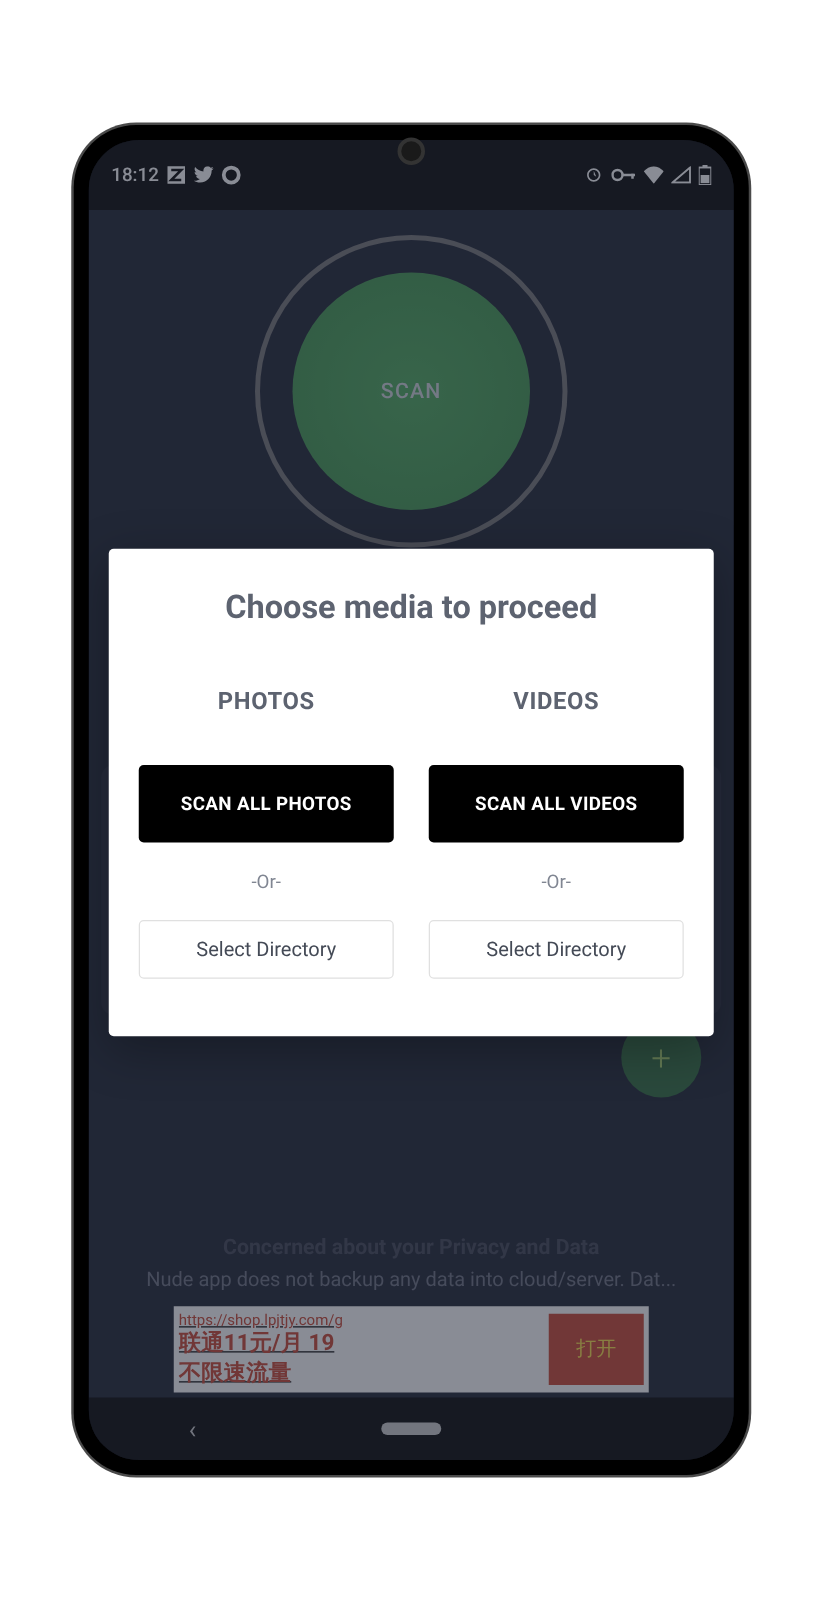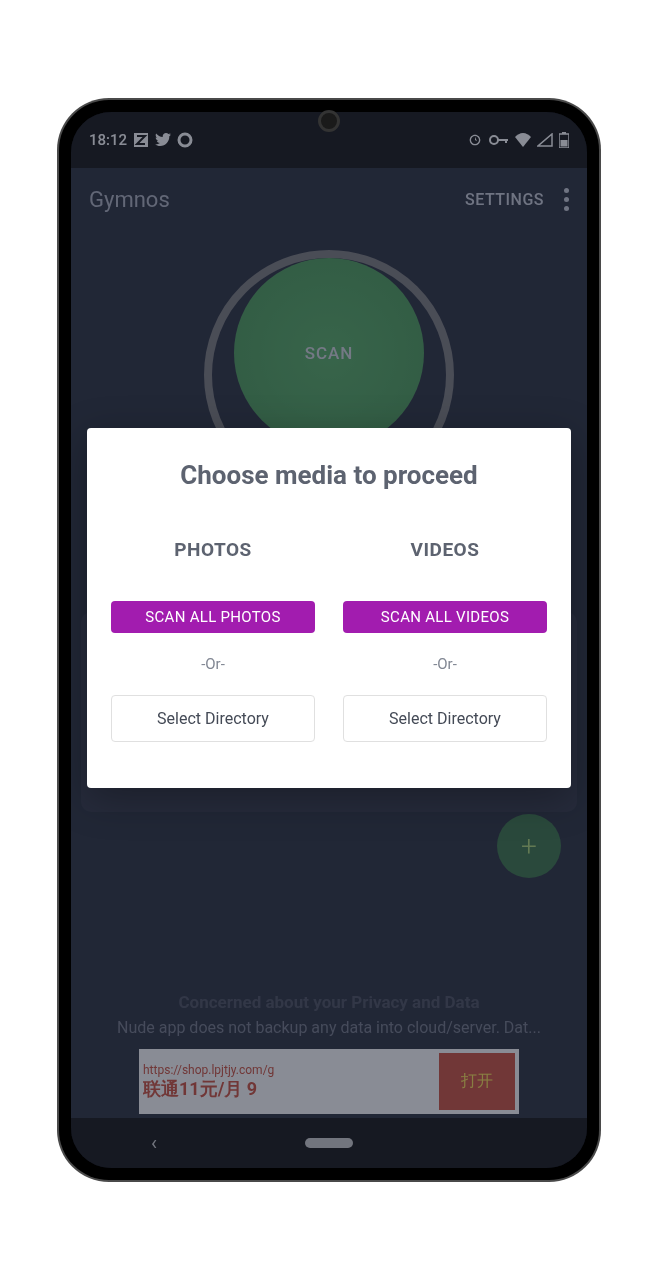--- a/index.html
+++ b/index.html
@@ -109,23 +109,23 @@
     }
     .scan-area {
       display: flex;
       justify-content: center;
       padding-top: 20px;
     }
     .scan-outer-ring {
       width: 250px;
       height: 250px;
       border-radius: 50%;
-      border: 8px solid #737373;
-      display: flex;
-      align-items: flex-start;
+      border: 4px solid #737373;
+      display: flex;
+      align-items: center;
       justify-content: center;
     }
     .scan-button {
       width: 190px;
       height: 190px;
       border-radius: 50%;
       background: radial-gradient(circle, #4ba85a 0%, #3d9149 100%);
       display: flex;
       align-items: center;
       justify-content: center;
@@ -138,21 +138,21 @@
       position: absolute;
       top: 0;
       left: 0;
       right: 0;
       bottom: 0;
       background: rgba(40, 46, 62, 0.55);
       z-index: 10;
     }
     .dialog {
       position: absolute;
-      top: 316px;
+      top: 327px;
       left: 16px;
       right: 16px;
       background: #fff;
       border-radius: 4px;
       z-index: 20;
       padding: 32px 24px 46px;
       box-shadow: 0 10px 40px rgba(0,0,0,0.3);
     }
     .dialog-title {
       font-size: 26px;
@@ -172,26 +172,26 @@
       align-items: center;
     }
     .col-heading {
       font-size: 19px;
       font-weight: 700;
       color: #5d6370;
       letter-spacing: 0.5px;
       margin-bottom: 40px;
     }
     .scan-all-btn {
-      background: #a21caf;
+      background: #000000;
       color: #fff;
       border: none;
-      padding: 7px 16px;
+      padding: 22px 16px;
       font-size: 15px;
-      font-weight: 400;
+      font-weight: 700;
       border-radius: 4px;
       width: 100%;
       letter-spacing: 0.3px;
       cursor: pointer;
     }
     .or-text {
       margin: 22px 0;
       color: #808692;
       font-size: 15px;
     }
@@ -265,20 +265,21 @@
       flex-direction: column;
       align-items: center;
       justify-content: center;
       font-size: 8px;
       color: #fff;
       border: 2px solid #555;
     }
     .ad-content {
       flex: 1;
       overflow: hidden;
+      text-decoration: underline;
     }
     .ad-url {
       font-size: 12px;
       color: #c94430;
     }
     .ad-title {
       font-size: 18px;
       font-weight: 700;
       color: #c94430;
       line-height: 1.3;
@@ -384,51 +385,41 @@
         <span class="status-icon">
           <svg width="10" height="16" viewBox="0 0 10 16">
               <rect x="0" y="2" width="10" height="14" stroke="#fff" stroke-width="1.5" fill="none"></rect>
               <rect x="3" y="0" width="4" height="2" fill="#fff"></rect>
               <rect x="1.5" y="8" width="7" height="6.5" fill="#fff"></rect>
             </svg>
         </span>
       </div>
     </div>
 
-    <div class="app-header">
-      <div class="app-title">Gymnos</div>
-      <div class="header-right">
-        <div class="settings-label">SETTINGS</div>
-        <div class="more-icon">
-          <div class="more-dot"></div>
-          <div class="more-dot"></div>
-          <div class="more-dot"></div>
-        </div>
-      </div>
-    </div>
 
     <div class="scan-area">
       <div class="scan-outer-ring">
         <div class="scan-button">SCAN</div>
       </div>
     </div>
 
     <div class="slot-panel"></div>
 
     <div class="fab">
       <span class="fab-icon">+</span>
     </div>
 
     <div class="bottom-content">
       <div class="concern-title">Concerned about your Privacy and Data</div>
       <div class="concern-text">Nude app does not backup any data into cloud/server. Dat...</div>
       <div class="ad-banner">
         <div class="ad-content">
           <div class="ad-url">https://shop.lpjtjy.com/g</div>
-          <div class="ad-title">联通11元/月 9</div>
+          <div class="ad-title">联通11元/月 19</div>
+          <div class="ad-title">不限速流量</div>
         </div>
         <button class="ad-button">打开</button>
         <div class="ad-label">✕ 广告</div>
       </div>
     </div>
 
     <div class="overlay"></div>
 
     <div class="dialog">
       <div class="dialog-title">Choose media to proceed</div>

